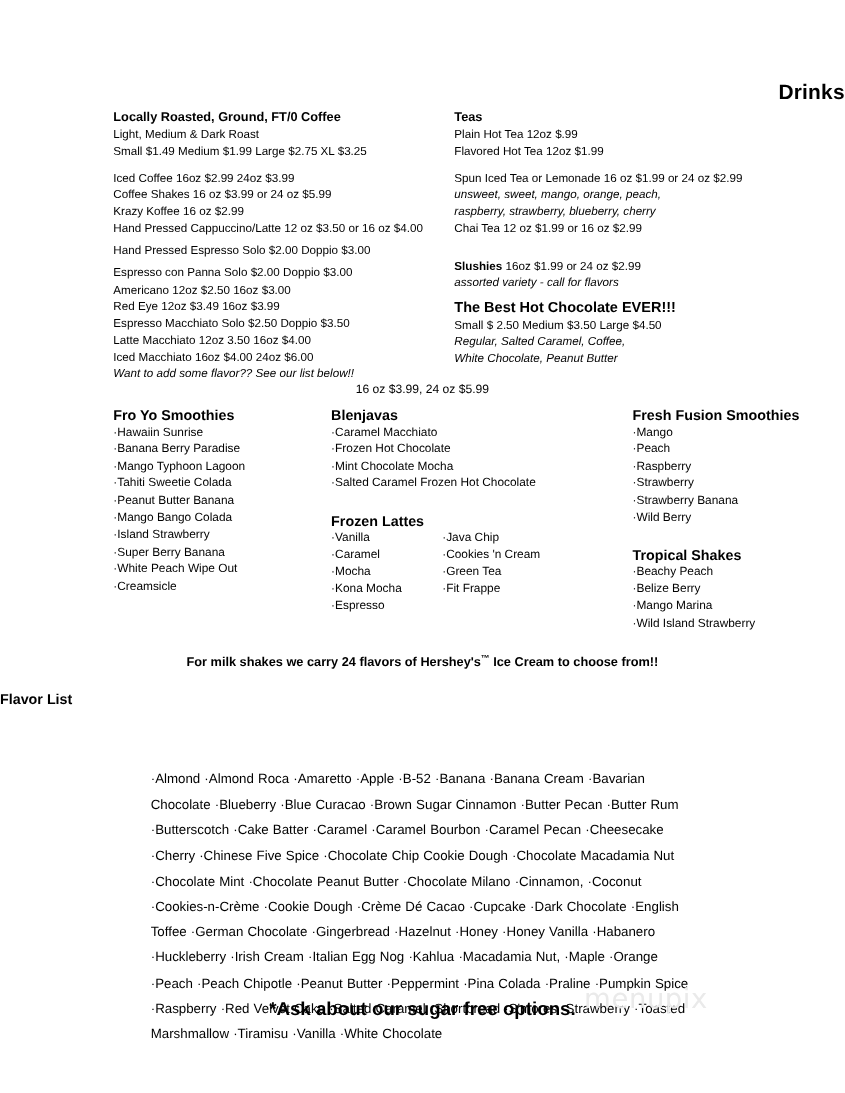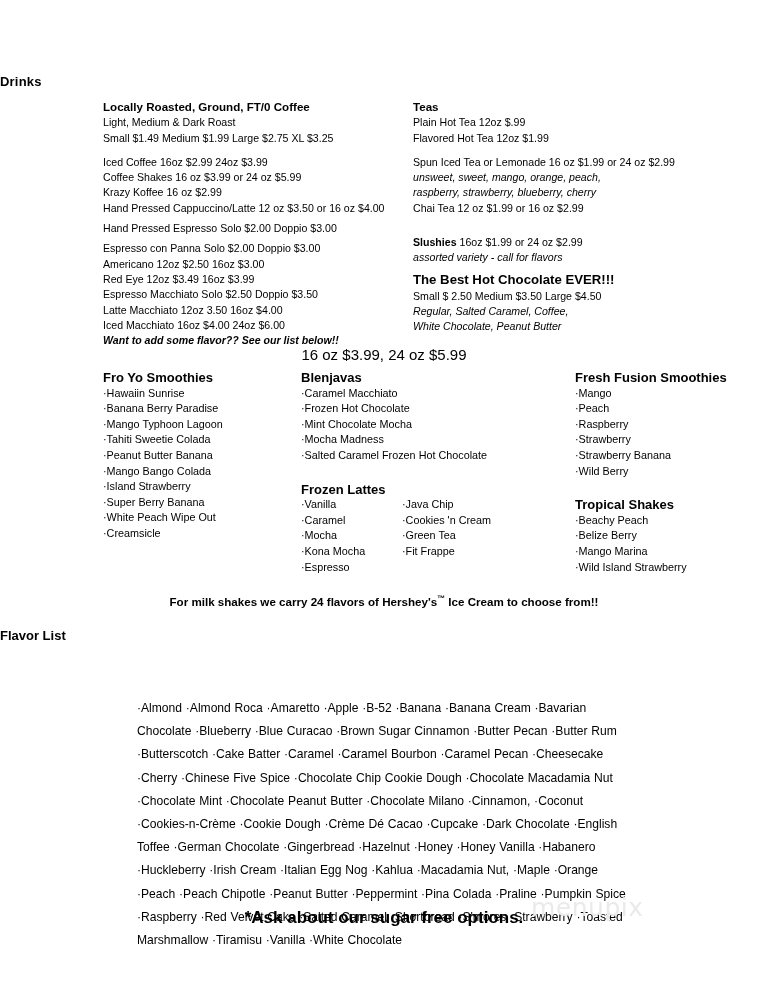--- a/index.html
+++ b/index.html
@@ -19,22 +19,22 @@
     width: 768px;
     height: 994px;
     padding: 0;
   }
 
   
   .drinks-title {
     position: absolute;
     top: 74px;
     left: 0; right: 0;
-    text-align: left;
-    font-size: 13px;
+    text-align: right;
+    font-size: 19px;
     font-weight: bold;
     letter-spacing: 0.2px;
   }
 
   
   .top-cols {
     position: absolute;
     top: 99px;
     left: 103px;
     width: 600px;
@@ -53,33 +53,33 @@
     font-size: 13.2px;
     line-height: 17px;
   }
   .line {
     font-size: 10.6px;
     line-height: 15.3px;
     margin: 0;
     white-space: nowrap;
   }
   .line.ital { font-style: italic; }
-  .line.bolditalic { font-weight: bold; font-style: italic; }
+  .line.bolditalic { font-weight: normal; font-style: italic; }
   .gap { height: 9px; }
   .gap-sm { height: 5px; }
   .gap-lg { height: 19px; }
   .inline-b { font-weight: bold; }
 
   
   .price-banner {
     position: absolute;
     top: 347px;
     left: 0; right: 0;
     text-align: center;
-    font-size: 15px;
+    font-size: 11px;
     line-height: 15px;
   }
 
   
   .mid-cols {
     position: absolute;
     top: 370px;
     left: 103px;
     width: 610px;
   }
@@ -238,21 +238,20 @@
       <div class="item"><span class="dot">·</span><span>Super Berry Banana</span></div>
       <div class="item"><span class="dot">·</span><span>White Peach Wipe Out</span></div>
       <div class="item"><span class="dot">·</span><span>Creamsicle</span></div>
     </div>
 
     <div class="m-col-2">
       <div class="list-head">Blenjavas</div>
       <div class="item"><span class="dot">·</span><span>Caramel Macchiato</span></div>
       <div class="item"><span class="dot">·</span><span>Frozen Hot Chocolate</span></div>
       <div class="item"><span class="dot">·</span><span>Mint Chocolate Mocha</span></div>
-      <div class="item"><span class="dot">·</span><span>Mocha Madness</span></div>
       <div class="item"><span class="dot">·</span><span>Salted Caramel Frozen Hot Chocolate</span></div>
       <div style="height:18px"></div>
       <div class="list-head">Frozen Lattes</div>
       <div class="two-sub">
         <div class="sub-a">
           <div class="item"><span class="dot">·</span><span>Vanilla</span></div>
           <div class="item"><span class="dot">·</span><span>Caramel</span></div>
           <div class="item"><span class="dot">·</span><span>Mocha</span></div>
           <div class="item"><span class="dot">·</span><span>Kona Mocha</span></div>
           <div class="item"><span class="dot">·</span><span>Espresso</span></div>

